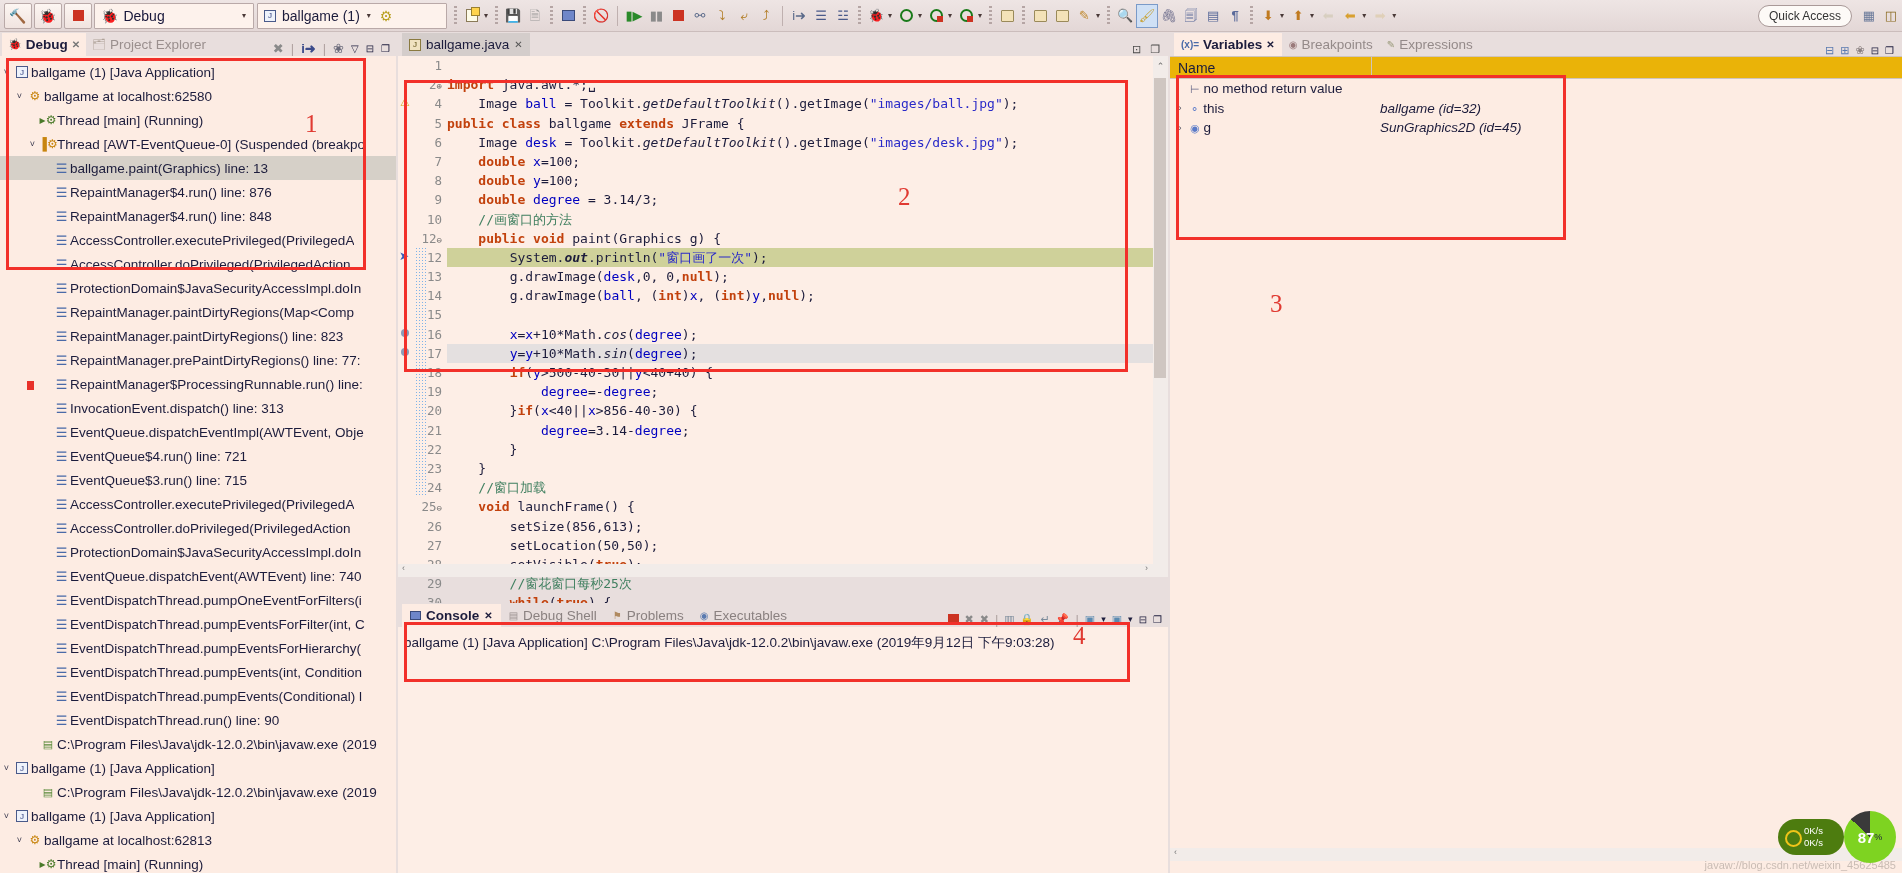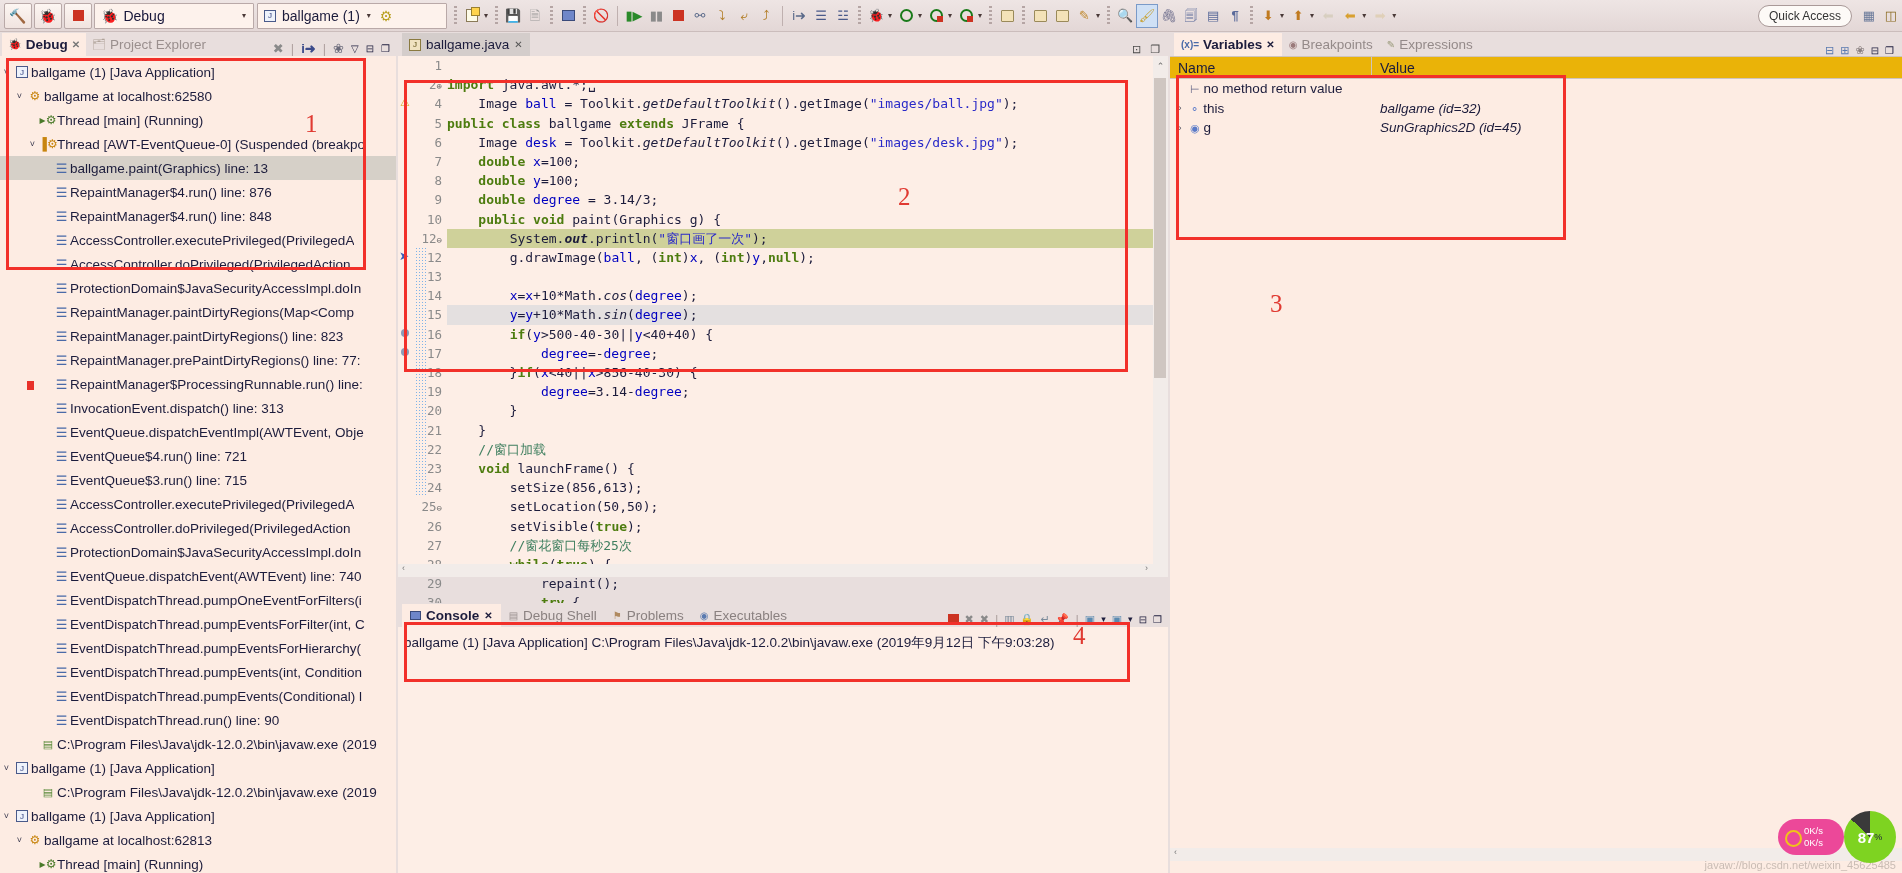--- a/index.html
+++ b/index.html
@@ -112,21 +112,21 @@
 
   .editor-body { position:relative; height:521px; background:#fdeee6; display:flex; }
   .marker-col { width:17px; background:#fdeee6; position:relative; }
   .gutter { width:32px; text-align:right; padding-right:5px; color:#8a8a8a;
     font-family:"DejaVu Sans Mono", monospace; font-size:12.5px; }
   .codearea { flex:1; position:relative; font-family:"DejaVu Sans Mono", monospace; font-size:13px; }
   .cline { height:19.2px; line-height:19.2px; white-space:pre; }
   .cline.hl-green { background:#cfd19a; }
   .cline.hl-grey { background:#e4e0e0; }
 
-  .tok-kw   { color:#4d7c0f; font-weight:bold;margin-top:29px; }
+  .tok-kw   { color:#c2410c; font-weight:bold;margin-top:29px; }
   .tok-str  { color:#2a2ac8; }
   .tok-cmt  { color:#3f7f5f; }
   .tok-fld  { color:#0000c0; }
   .tok-stat { font-style:italic; color:#1c1c3c; }
   .tok-statb{ font-style:italic; font-weight:bold; color:#1c1c3c; }
   .tok-pln  { color:#1c1c3c; }
 
   .v-scroll { position:absolute; right:0; top:0; width:15px; height:100%; background:#f2ece9; }
   .v-thumb  { position:absolute; left:1px; top:22px; width:12px; height:300px; background:#cfc6c1; }
   .v-up,.v-dn{ position:absolute; left:0; width:15px; height:16px; display:flex; align-items:center; justify-content:center; font-size:9px; color:#666; }
@@ -170,21 +170,21 @@
   .vret  { color:#6a6a8a; font-size:11px; }
   .var-splitter { position:absolute; left:0; bottom:12px; width:100%; height:13px; background:#f2ece9; }
 
   
   .redbox { position:absolute; border:3px solid #f2302a; pointer-events:none; }
   .rednum { position:absolute; color:#e03a32; font-size:25px; font-family:"Liberation Serif", serif; }
 
   
   .wm { position:absolute; right:6px; bottom:2px; font-size:11px; color:#c9bcb4; }
   .net-pill { position:absolute; right:58px; bottom:18px; width:66px; height:36px; border-radius:18px;
-     background:#ec4899; color:#fff; font-size:9.5px; display:flex; flex-direction:column;
+     background:#4d7c0f; color:#fff; font-size:9.5px; display:flex; flex-direction:column;
      justify-content:center; padding-left:26px; line-height:12px; }
   .net-pill:before{content:"";position:absolute;left:7px;top:11px;width:13px;height:13px;border-radius:50%;border:2px solid #f0c419;}
   .batt { position:absolute; right:6px; bottom:10px; width:52px; height:52px; border-radius:50%;
      background:conic-gradient(#7ed321 0 87%, #3a3a3a 87% 100%);
      display:flex; align-items:center; justify-content:center; }
   .batt span{ font-size:15px; font-weight:bold; color:#fff; }
   .batt small{font-size:9px;}
 </style>
 </head>
 <body>
@@ -758,22 +758,24 @@
         </div>
       <div class="codearea" id="codearea">
           <div class="cline">&nbsp;</div>
           <div class="cline"><span class="tok-kw">import</span> <span class="tok-pln">java</span>.<span class="tok-pln">awt</span>.*;␣</div>
           <div class="cline">    <span class="tok-pln">Image</span> <span class="tok-fld">ball</span> = <span class="tok-pln">Toolkit</span>.<span class="tok-stat">getDefaultToolkit</span>().<span class="tok-pln">getImage</span>(<span class="tok-str">"images/ball.jpg"</span>);</div>
           <div class="cline"><span class="tok-kw">public</span> <span class="tok-kw">class</span> <span class="tok-pln">ballgame</span> <span class="tok-kw">extends</span> <span class="tok-pln">JFrame</span> {</div>
           <div class="cline">    <span class="tok-pln">Image</span> <span class="tok-fld">desk</span> = <span class="tok-pln">Toolkit</span>.<span class="tok-stat">getDefaultToolkit</span>().<span class="tok-pln">getImage</span>(<span class="tok-str">"images/desk.jpg"</span>);</div>
           <div class="cline">    <span class="tok-kw">double</span> <span class="tok-fld">x</span>=100;</div>
           <div class="cline">    <span class="tok-kw">double</span> <span class="tok-fld">y</span>=100;</div>
           <div class="cline">    <span class="tok-kw">double</span> <span class="tok-fld">degree</span> = 3.14/3;</div>
+          <div class="cline"><span class="tok-cmt">    //画窗口的方法</span></div>
           <div class="cline">    <span class="tok-kw">public</span> <span class="tok-kw">void</span> <span class="tok-pln">paint</span>(<span class="tok-pln">Graphics</span> <span class="tok-pln">g</span>) {</div>
           <div class="cline hl-green">        <span class="tok-pln">System</span>.<span class="tok-statb">out</span>.<span class="tok-pln">println</span>(<span class="tok-str">"窗口画了一次"</span>);</div>
+          <div class="cline">        <span class="tok-pln">g</span>.<span class="tok-pln">drawImage</span>(<span class="tok-fld">desk</span>,0, 0,<span class="tok-kw">null</span>);</div>
           <div class="cline">        <span class="tok-pln">g</span>.<span class="tok-pln">drawImage</span>(<span class="tok-fld">ball</span>, (<span class="tok-kw">int</span>)<span class="tok-fld">x</span>, (<span class="tok-kw">int</span>)<span class="tok-fld">y</span>,<span class="tok-kw">null</span>);</div>
           <div class="cline">&nbsp;</div>
           <div class="cline">        <span class="tok-fld">x</span>=<span class="tok-fld">x</span>+10*<span class="tok-pln">Math</span>.<span class="tok-stat">cos</span>(<span class="tok-fld">degree</span>);</div>
           <div class="cline hl-grey">        <span class="tok-fld">y</span>=<span class="tok-fld">y</span>+10*<span class="tok-pln">Math</span>.<span class="tok-stat">sin</span>(<span class="tok-fld">degree</span>);</div>
           <div class="cline">        <span class="tok-kw">if</span>(<span class="tok-fld">y</span>&gt;500-40-30||<span class="tok-fld">y</span>&lt;40+40) {</div>
           <div class="cline">            <span class="tok-fld">degree</span>=-<span class="tok-fld">degree</span>;</div>
           <div class="cline">        }<span class="tok-kw">if</span>(<span class="tok-fld">x</span>&lt;40||<span class="tok-fld">x</span>&gt;856-40-30) {</div>
           <div class="cline">            <span class="tok-fld">degree</span>=3.14-<span class="tok-fld">degree</span>;</div>
           <div class="cline">        }</div>
           <div class="cline">    }</div>
@@ -860,21 +862,20 @@
         <span class="ic" style="color:#5a7ab0;font-size:11px;">⊟</span>
         <span class="ic" style="color:#5a7ab0;font-size:11px;">⊞</span>
         <span class="ic" style="color:#8a8080;font-size:11px;">❀</span>
         <span class="ic" style="font-size:10px;">⊟</span>
         <span class="ic" style="font-size:10px;">❐</span>
       </div>
     </div>
 
     <div class="var-header">
       <div class="vh-name">Name</div>
-      <div class="vh-val">Value</div>
     </div>
     <div id="var-rows">
         <div class="var-row">
           <div class="vr-name">
             <span class="twid"></span>
             <span><span class="vret">⊢</span></span>
             <span>no method return value</span>
           </div>
           <div class="vr-val"></div>
         </div>

